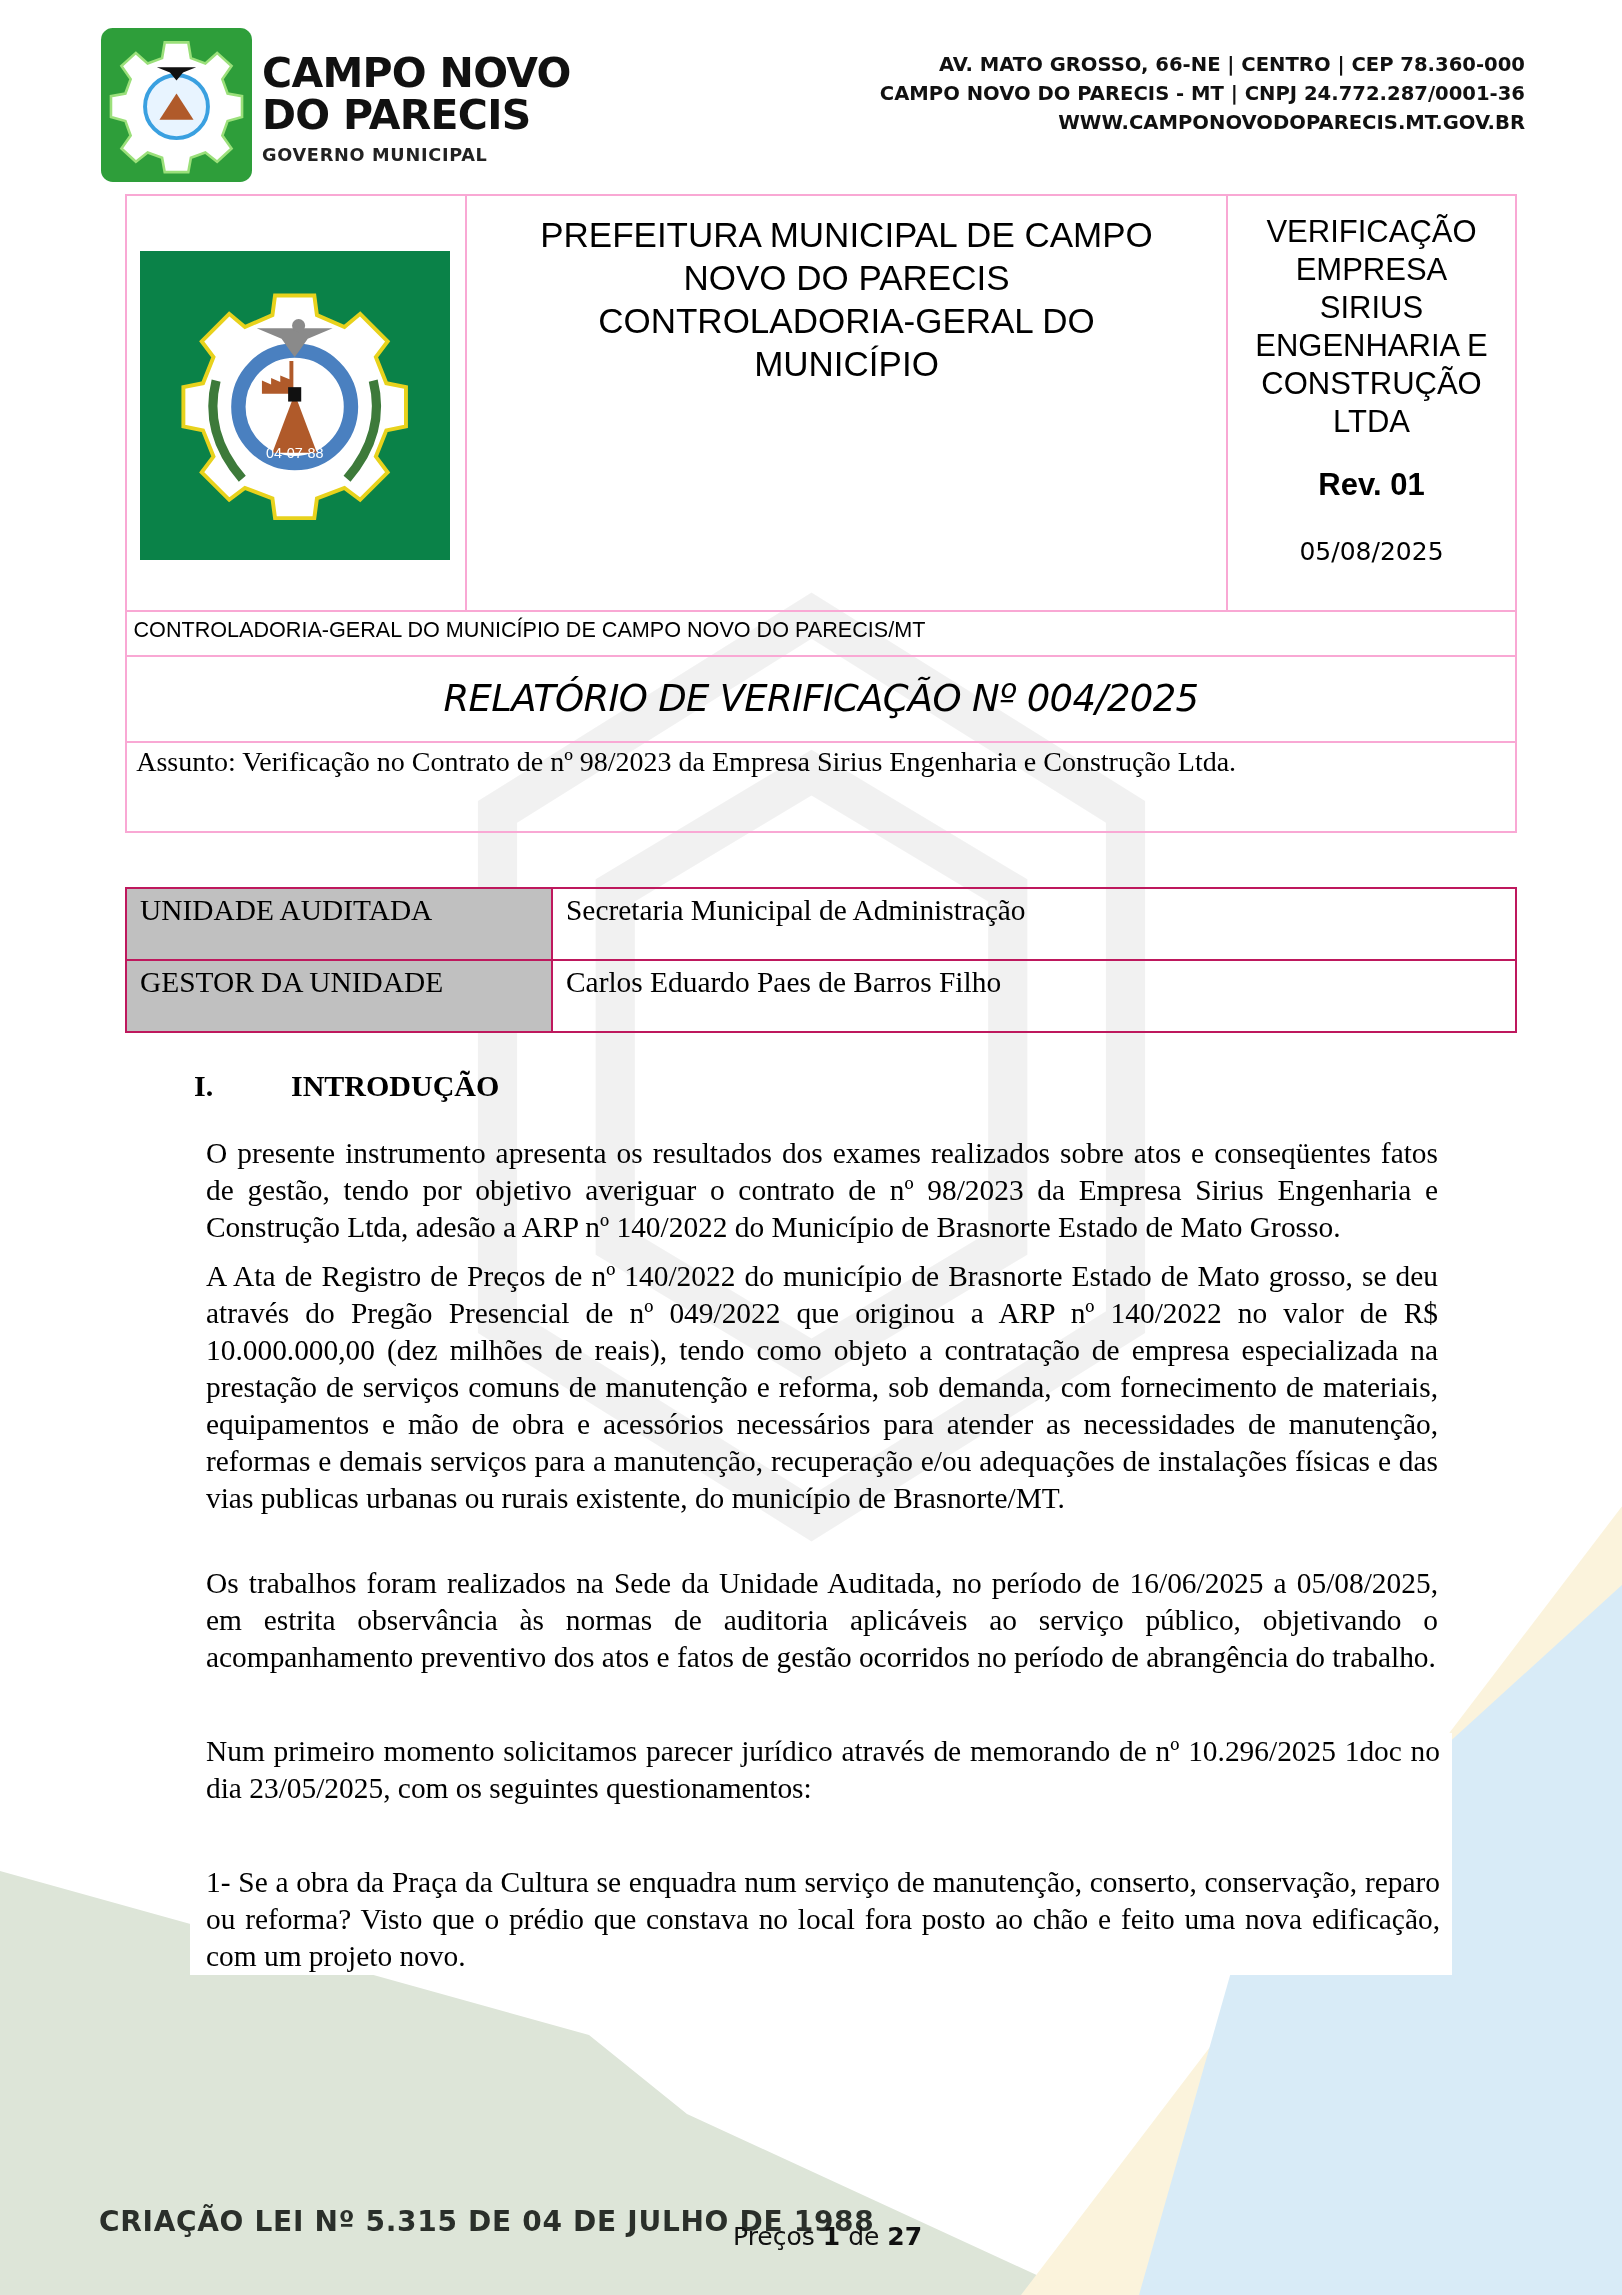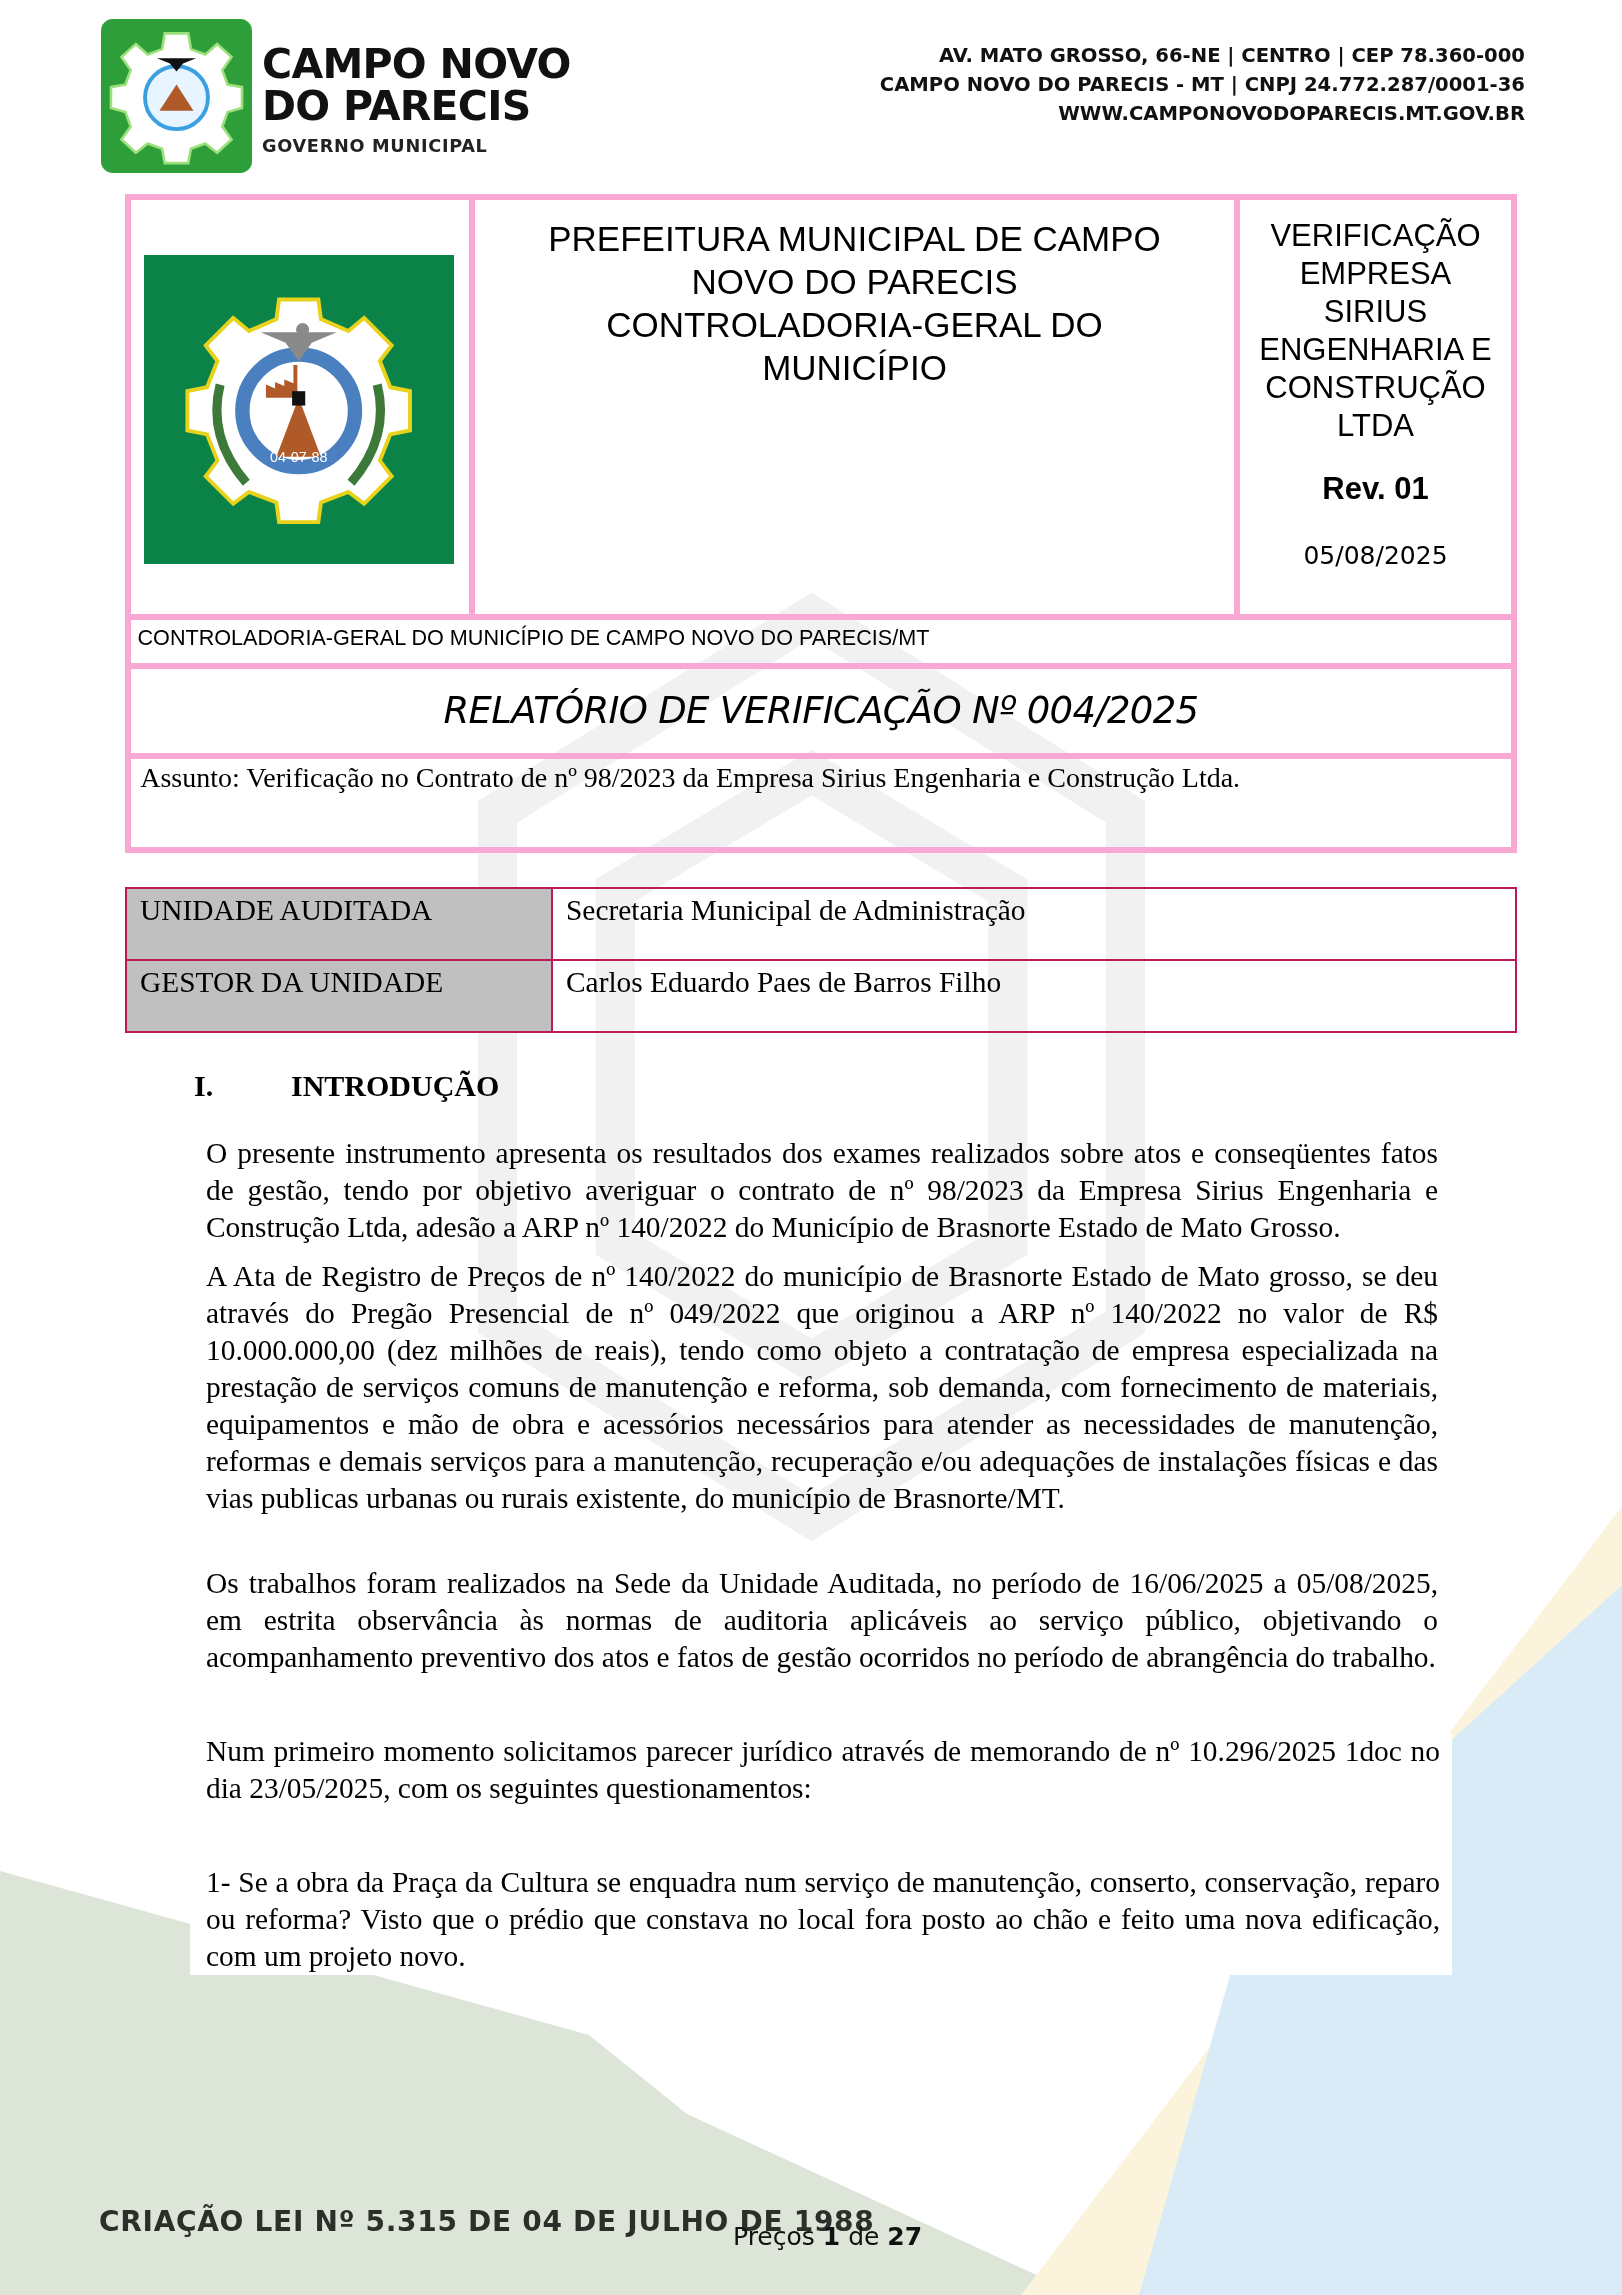--- a/index.html
+++ b/index.html
@@ -21,33 +21,33 @@
   .bg-blue {
     position: absolute; left: 0; top: 0; width: 1623px; height: 2295px;
     background: #d8ebf7;
     clip-path: polygon(1623px 1584px, 1623px 2295px, 1139px 2295px, 1243px 1930px);
   }
   .watermark {
     position: absolute; left: 419px; top: 576px; width: 785px; height: 982px;
     opacity: 0.05;
   }
   
-  .header { position: absolute; left: 98px; top: 19px; width: 1427px; height: 157px; }
+  .header { position: absolute; left: 98px; top: 28px; width: 1427px; height: 157px; }
   .brand-logo {
     position: absolute; left: 3.3px; top: 0; width: 151px; height: 154px;
     background: #2e9e3a; border-radius: 11.8px;
   }
   .brand-text { position: absolute; left: 164px; top: 23.6px; font-family: "DejaVu Sans", sans-serif; font-weight: bold; }
   .brand-line1, .brand-line2 { font-size: 41px; line-height: 42px; letter-spacing: -0.7px; color: #111; }
   .brand-line3 { font-size: 17.7px; margin-top: 9.2px; color: #222; letter-spacing: 0.7px; }
   .address { position: absolute; right: 0; top: 22px; text-align: right; font-family: "DejaVu Sans", sans-serif; font-weight: bold; font-size: 19.6px; line-height: 29px; color: #111; }
 
   
   .hdr-table { position: absolute; left: 125px; top: 194px; width: 1392px; border-collapse: collapse; }
-  .hdr-table td { border: 6px solid #f9a8d4; padding: 0; vertical-align: top; }
+  .hdr-table td { border: 2px solid #f9a8d4; padding: 0; vertical-align: top; }
   .cell-logo { width: 338px; height: 414px; position: relative; }
   .emblem { position: absolute; left: 13px; top: 55px; width: 310px; height: 309px; background: #0a8248; }
   .cell-title { width: 759px; text-align: center; font-family: "Liberation Sans", sans-serif; font-size: 35px; line-height: 43px; padding-top: 17px !important; }
   .cell-side { text-align: center; font-family: "Liberation Sans", sans-serif; font-size: 31px; line-height: 38px; padding-top: 17px !important; position: relative; }
   .rev { margin-top: 25px; font-weight: bold; }
   .side-date { margin-top: 29px; font-family: "DejaVu Sans", sans-serif; font-size: 25px; }
   .cg-row { font-family: "Liberation Sans", sans-serif; font-size: 21.6px; height: 38px; padding: 5.2px 6.5px 0 6.5px !important; }
   .report-title { height: 84px; text-align: center; font-family: "DejaVu Sans", sans-serif; font-style: italic; font-size: 37px; line-height: 84px; letter-spacing: -0.7px; }
   .subject { height: 85px; font-size: 28px; padding: 2.6px 9.2px 0 9.2px !important; border-radius: 24px; }
 

